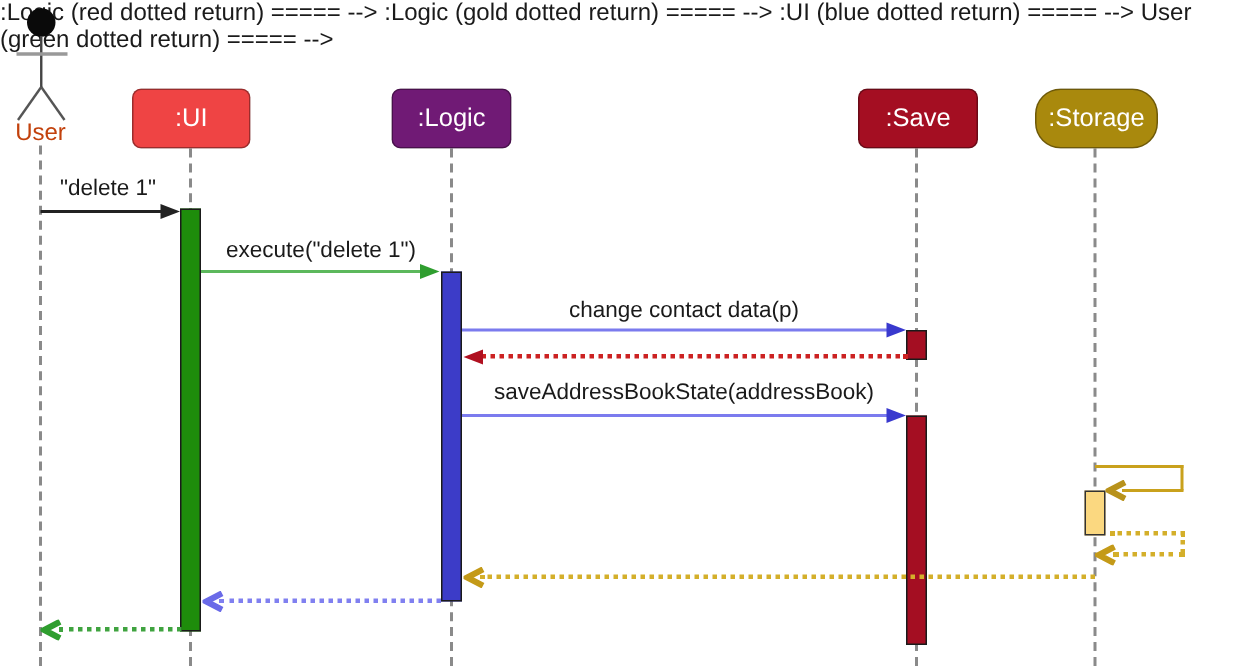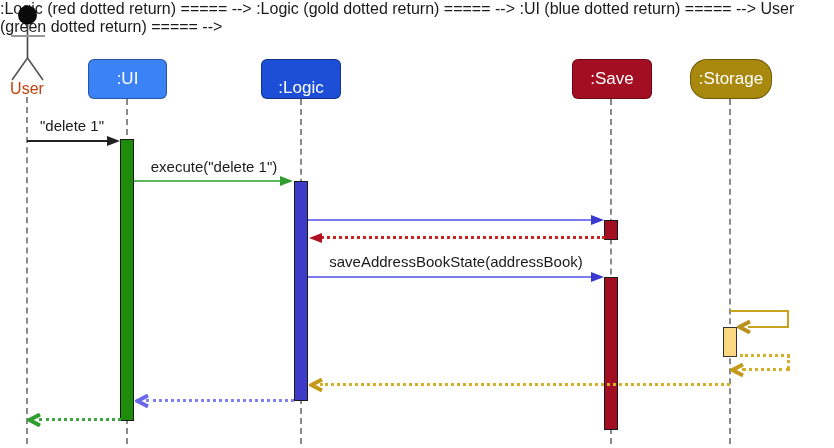--- a/index.html
+++ b/index.html
@@ -48,24 +48,24 @@
   <div class="actor-label" style="left:2px;top:80px;width:50px;">User</div>
 
   
   <div class="lifeline" style="left:26px;top:97px;height:347px;"></div>
   <div class="lifeline" style="left:126px;top:99px;height:345px;"></div>
   <div class="lifeline" style="left:300px;top:99px;height:345px;"></div>
   <div class="lifeline" style="left:610px;top:99px;height:345px;"></div>
   <div class="lifeline" style="left:729px;top:99px;height:345px;"></div>
 
   
-  <div class="pbox" style="left:88px;width:79px;background:#3b82f6;">
+  <div class="pbox" style="left:88px;width:79px;background:#ef4444;">
     <span>:UI</span>
   </div>
-  <div class="pbox" style="left:261px;width:80px;background:#1d4ed8;align-items:flex-end;">
+  <div class="pbox" style="left:261px;width:80px;background:#701a75;">
     <span>:Logic</span>
   </div>
   <div class="pbox" style="left:572px;width:80px;background:#A40E22;">
     <span>:Save</span>
   </div>
   <div class="pbox" style="left:690px;width:82px;background:#A9890D;border-radius:17px;">
     <span>:Storage</span>
   </div>
 
   
@@ -79,20 +79,21 @@
   <div class="mlabel" style="left:22px;top:117px;width:100px;">"delete 1"</div>
   <div class="mline" style="left:27px;top:140px;width:82px;background:#222;"></div>
   <div class="tri-r" style="left:107px;top:136px;border-left-color:#222;"></div>
 
   
   <div class="mlabel" style="left:134px;top:158px;width:160px;">execute("delete 1")</div>
   <div class="mline" style="left:134px;top:180px;width:148px;background:#5CB85C;"></div>
   <div class="tri-r" style="left:280px;top:176px;border-left-color:#2F9E2F;"></div>
 
   
+  <div class="mlabel" style="left:308px;top:198px;width:296px;">change contact data(p)</div>
   <div class="mline" style="left:308px;top:219px;width:285px;background:#7B7BEE;"></div>
   <div class="tri-r" style="left:591px;top:215px;border-left-color:#3939CE;"></div>
 
    :Logic  (red dotted return) ===== --&gt;
   <div class="dotline" style="left:316px;top:236px;width:289px;border-top-color:#CC2222;"></div>
   <div class="tri-l" style="left:309px;top:233px;border-right-color:#B01020;"></div>
 
   
   <div class="mlabel" style="left:308px;top:253px;width:296px;">saveAddressBookState(addressBook)</div>
   <div class="mline" style="left:308px;top:276px;width:285px;background:#7B7BEE;"></div>

